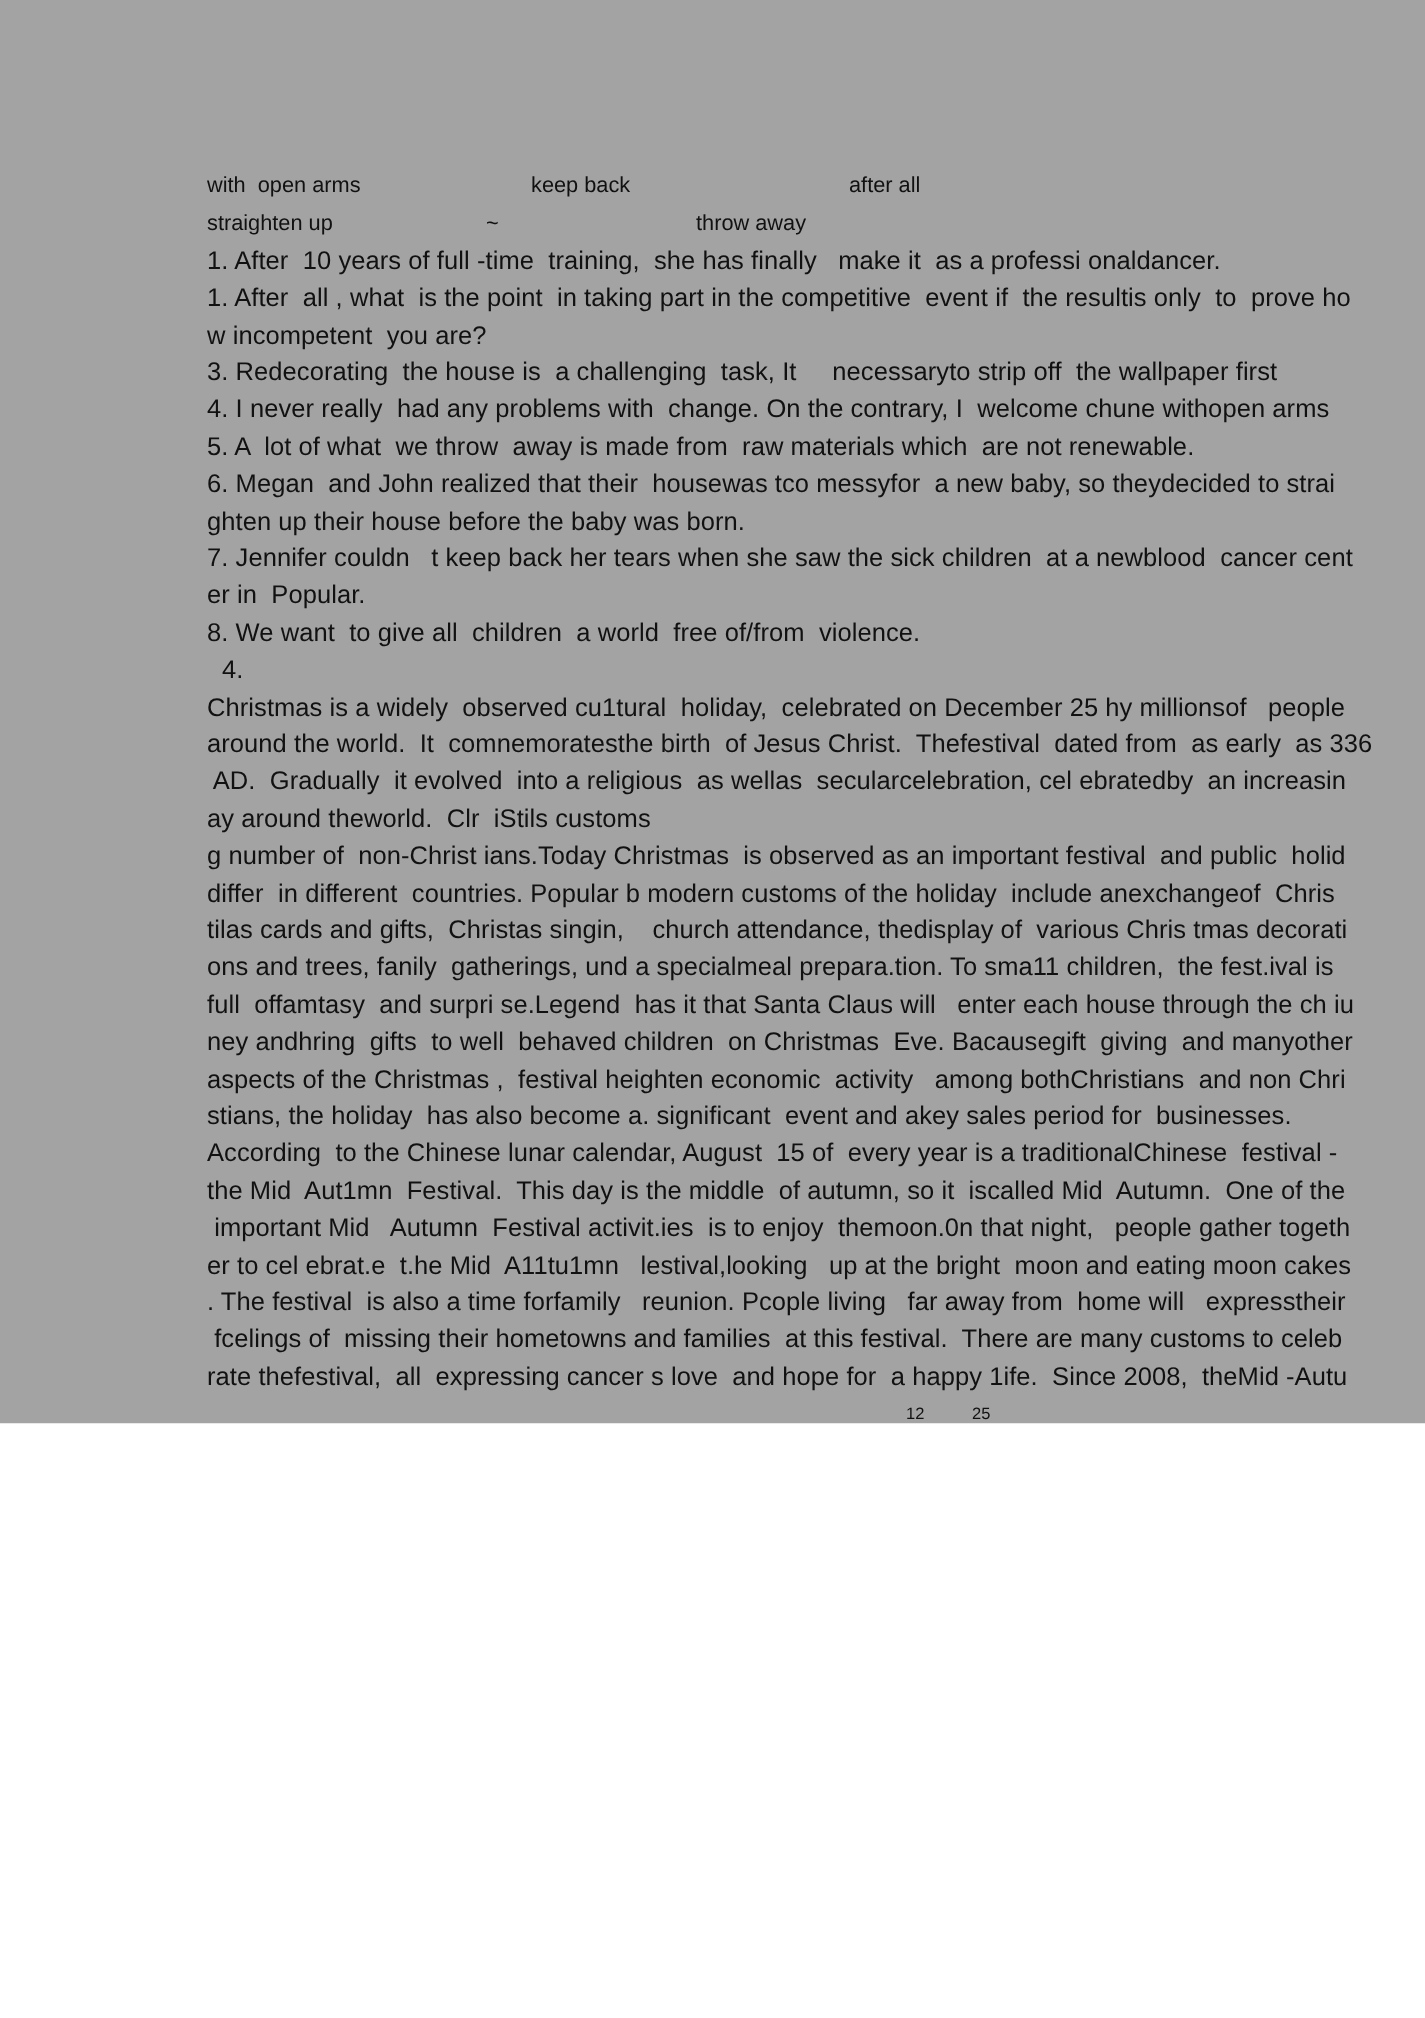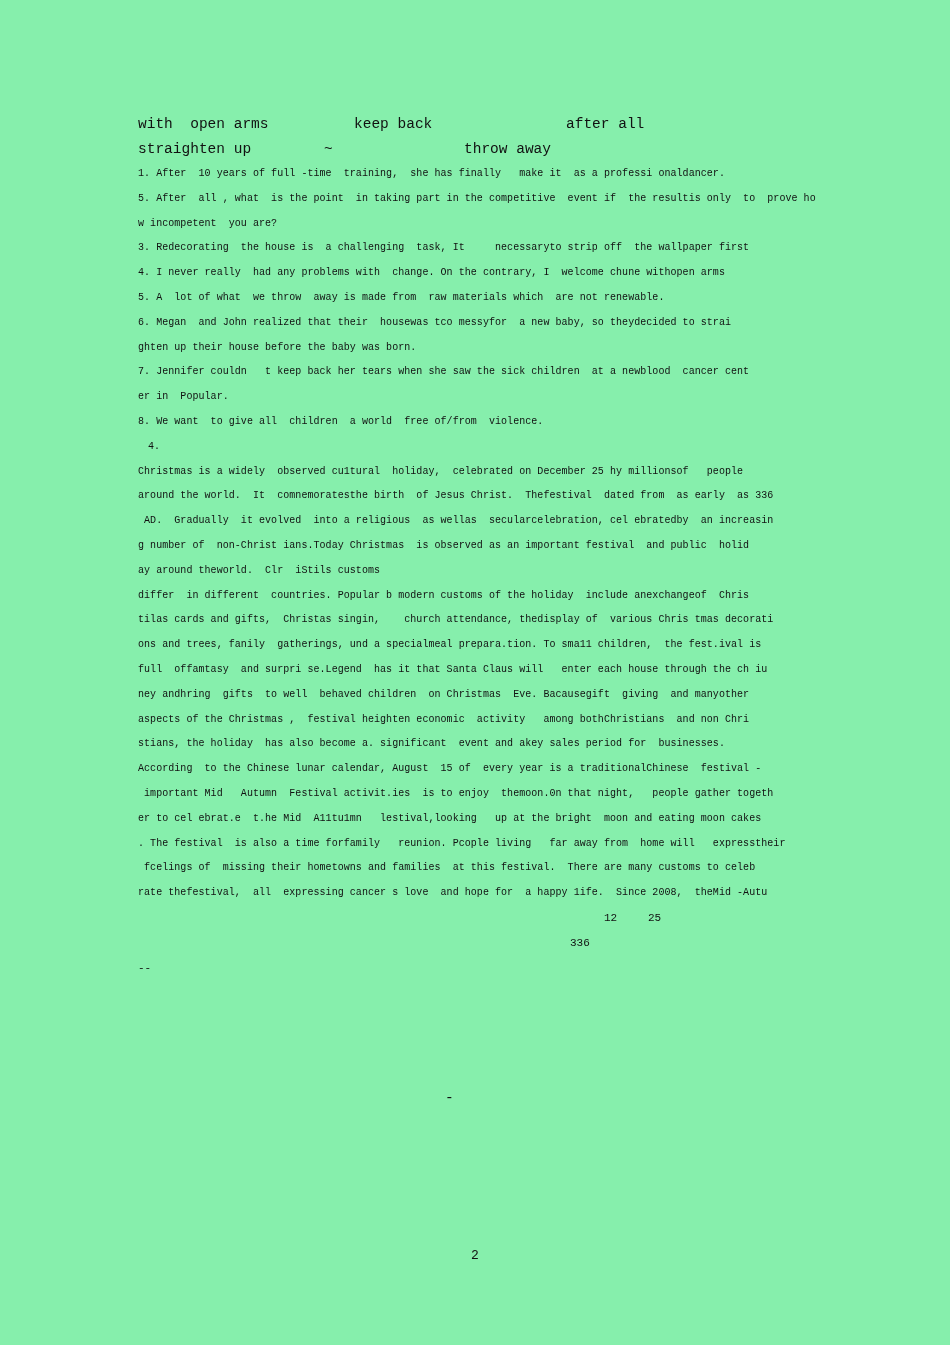--- a/index.html
+++ b/index.html
@@ -7,25 +7,24 @@
     padding: 0;
     background: #ffffff;
   }
   body {
     font-family: "Liberation Sans", sans-serif;
     color: #111111;
   }
   .page {
     position: relative;
     width: 950px;
-    height: 1345px;
-    background: #86efac;
+    height: 949px;
+    background: #a3a3a3;
     overflow: hidden;
     box-sizing: border-box;
-    font-family: Liberation Mono, monospace;
   }
   .content {
     position: absolute;
     left: 138px;
     top: 112px;
     width: 676px;
   }
   
   .phrase-row {
     position: relative;
@@ -39,21 +38,21 @@
     top: 0;
   }
   .p-a { left: 0px; }
   .p-b { left: 216px; }
   .p-c { left: 428px; }
   .p-b2 { left: 186px; }
   .p-c2 { left: 326px; }
 
   
   .tline {
-    font-size: 10px;
+    font-size: 17px;
     line-height: 24.8px;
     white-space: pre;
     letter-spacing: 0.05px;
   }
   .tline.indent-sm { padding-left: 10px; }
 
   .block { margin: 0; padding: 0; }
 
   
   .numrow {
@@ -101,54 +100,55 @@
       <span class="p-c">after all</span>
     </div>
     <div class="phrase-row">
       <span class="p-a">straighten up</span>
       <span class="p-b2">~</span>
       <span class="p-c2">throw away</span>
     </div>
 
     <div class="block">
       <div class="tline">1. After  10 years of full -time  training,  she has finally   make it  as a professi onaldancer.</div>
-      <div class="tline">5. After  all , what  is the point  in taking part in the competitive  event if  the resultis only  to  prove ho</div>
+      <div class="tline">1. After  all , what  is the point  in taking part in the competitive  event if  the resultis only  to  prove ho</div>
       <div class="tline">w incompetent  you are?</div>
       <div class="tline">3. Redecorating  the house is  a challenging  task, It     necessaryto strip off  the wallpaper first</div>
       <div class="tline">4. I never really  had any problems with  change. On the contrary, I  welcome chune withopen arms</div>
       <div class="tline">5. A  lot of what  we throw  away is made from  raw materials which  are not renewable.</div>
       <div class="tline">6. Megan  and John realized that their  housewas tco messyfor  a new baby, so theydecided to strai</div>
       <div class="tline">ghten up their house before the baby was born.</div>
       <div class="tline">7. Jennifer couldn   t keep back her tears when she saw the sick children  at a newblood  cancer cent</div>
       <div class="tline">er in  Popular.</div>
       <div class="tline">8. We want  to give all  children  a world  free of/from  violence.</div>
     </div>
 
     <div class="tline indent-sm">4.</div>
 
     <div class="block gap-top">
       <div class="tline">Christmas is a widely  observed cu1tural  holiday,  celebrated on December 25 hy millionsof   people</div>
       <div class="tline">around the world.  It  comnemoratesthe birth  of Jesus Christ.  Thefestival  dated from  as early  as 336</div>
       <div class="tline"> AD.  Gradually  it evolved  into a religious  as wellas  secularcelebration, cel ebratedby  an increasin</div>
+      <div class="tline">ay around theworld.  Clr  iStils customs</div>
       <div class="tline">g number of  non-Christ ians.Today Christmas  is observed as an important festival  and public  holid</div>
-      <div class="tline">ay around theworld.  Clr  iStils customs</div>
     </div>
 
     <div class="block gap-top">
       <div class="tline">differ  in different  countries. Popular b modern customs of the holiday  include anexchangeof  Chris</div>
       <div class="tline">tilas cards and gifts,  Christas singin,    church attendance, thedisplay of  various Chris tmas decorati</div>
       <div class="tline">ons and trees, fanily  gatherings, und a specialmeal prepara.tion. To sma11 children,  the fest.ival is</div>
       <div class="tline">full  offamtasy  and surpri se.Legend  has it that Santa Claus will   enter each house through the ch iu</div>
       <div class="tline">ney andhring  gifts  to well  behaved children  on Christmas  Eve. Bacausegift  giving  and manyother</div>
       <div class="tline">aspects of the Christmas ,  festival heighten economic  activity   among bothChristians  and non Chri</div>
       <div class="tline">stians, the holiday  has also become a. significant  event and akey sales period for  businesses.</div>
     </div>
 
     <div class="block">
       <div class="tline">According  to the Chinese lunar calendar, August  15 of  every year is a traditionalChinese  festival -</div>
+      <div class="tline">the Mid  Aut1mn  Festival.  This day is the middle  of autumn, so it  iscalled Mid  Autumn.  One of the</div>
       <div class="tline"> important Mid   Autumn  Festival activit.ies  is to enjoy  themoon.0n that night,   people gather togeth</div>
       <div class="tline">er to cel ebrat.e  t.he Mid  A11tu1mn   lestival,looking   up at the bright  moon and eating moon cakes</div>
       <div class="tline">. The festival  is also a time forfamily   reunion. Pcople living   far away from  home will   expresstheir</div>
       <div class="tline"> fcelings of  missing their hometowns and families  at this festival.  There are many customs to celeb</div>
       <div class="tline">rate thefestival,  all  expressing cancer s love  and hope for  a happy 1ife.  Since 2008,  theMid -Autu</div>
     </div>
 
     <div class="numrow">
       <span class="n-12">12</span>
       <span class="n-25">25</span>

